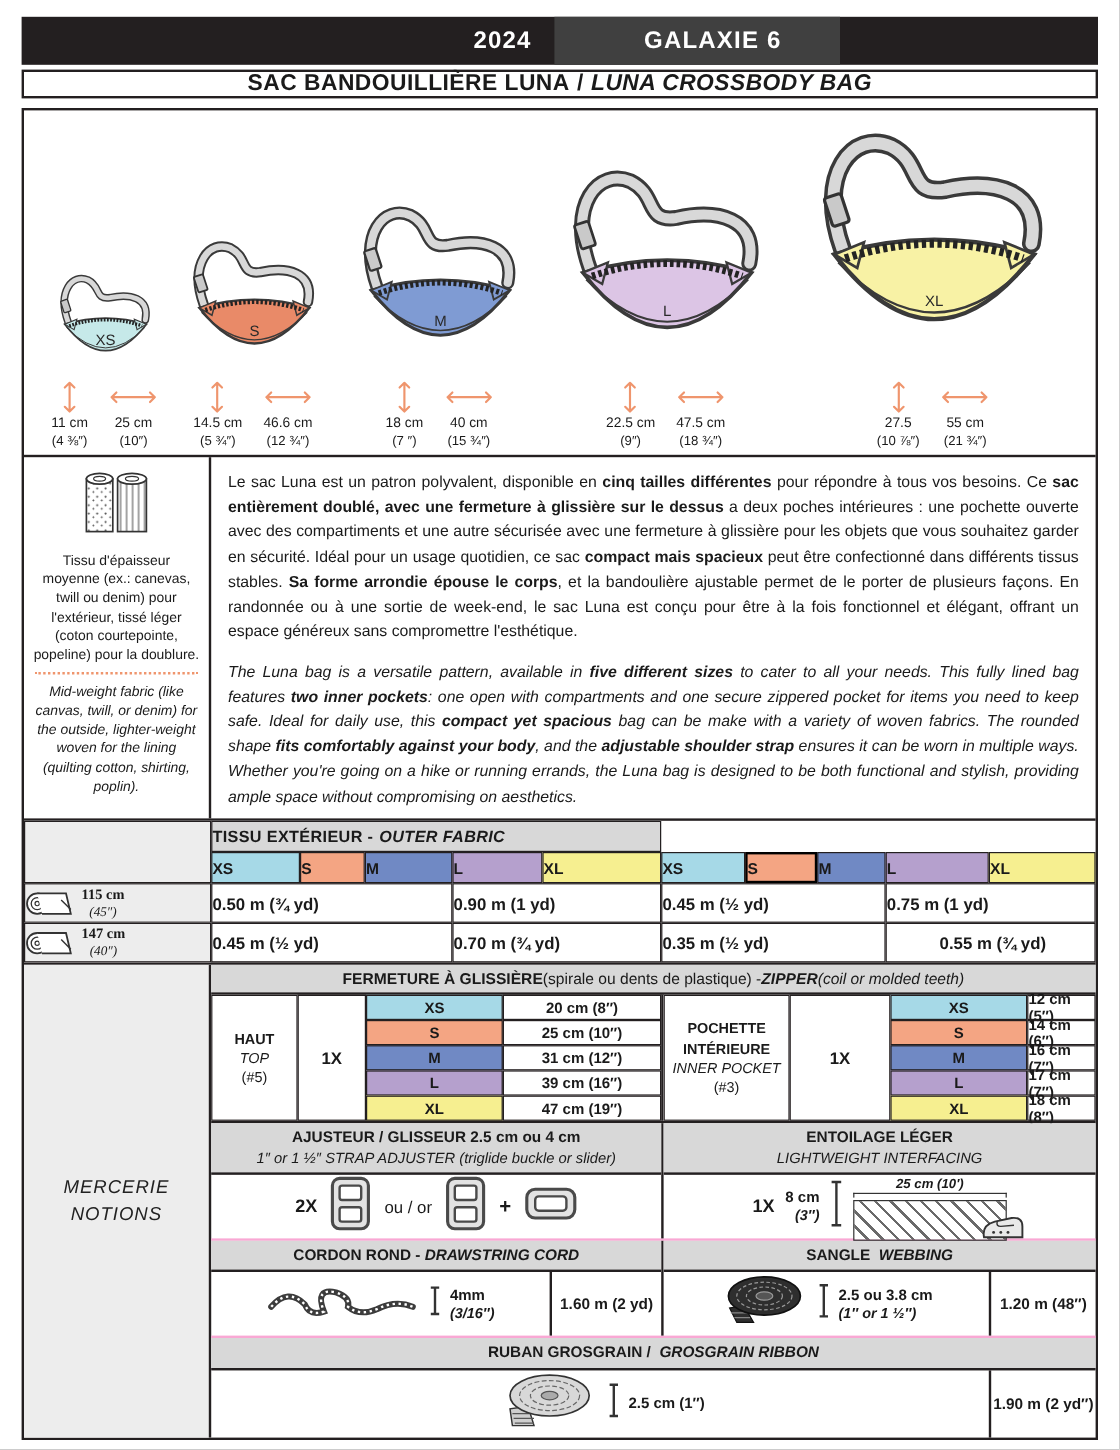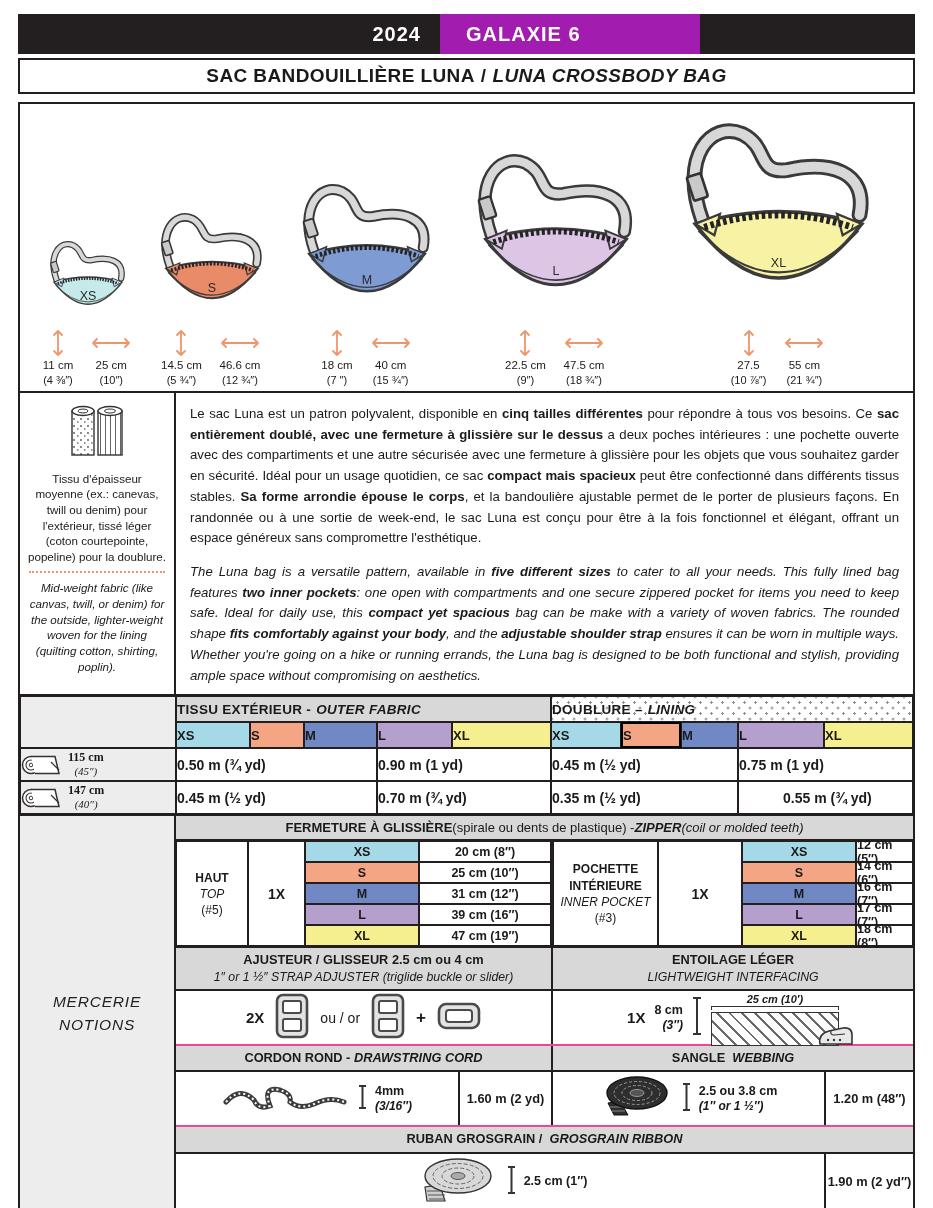--- a/index.html
+++ b/index.html
@@ -6,25 +6,25 @@
   body { background:#888; font-family:"Liberation Sans", sans-serif; color:#1a1a1a; }
   .page { width:933px; height:1208px; background:#fff; margin:0 auto; padding:14px 18px; overflow:hidden; }
   .b { font-weight:bold; }
   .i { font-style:italic; }
   .bi { font-weight:bold; font-style:italic; }
 
   
   .topbar { height:40px; background:#231f20; display:flex; align-items:center; color:#fff; font-size:20px; font-weight:bold; }
   .topbar .spacer { flex:1; }
   .topbar .year { letter-spacing:1px; }
-  .topbar .collection { width:260px; margin-left:19px; background:#a21caf; height:40px; line-height:40px; padding-left:26px; letter-spacing:1px; }
+  .topbar .collection { width:238px; margin-left:19px; background:#404040; height:40px; line-height:40px; padding-left:26px; letter-spacing:1px;text-align:center; }
   .topbar .rspace { width:215px; }
 
   
-  .titlebar { margin-top:4px; border:2px solid #231f20; height:36px; display:flex; align-items:center; justify-content:center; font-size:19px; font-weight:bold; letter-spacing:.4px; gap:6px; }
+  .titlebar { margin-top:4px; border:2px solid #231f20; height:24px; display:flex; align-items:center; justify-content:center; font-size:19px; font-weight:bold; letter-spacing:.4px; gap:6px; }
 
   .main-box { margin-top:8px; border:2px solid #231f20; }
 
   
   .bags-section { display:flex; justify-content:space-between; align-items:flex-end; padding:10px 22px 4px 22px; height:287px; }
   .size-fig { display:flex; flex-direction:column; align-items:center; }
   .dims { display:flex; gap:16px; margin-top:5px; }
   .dim { display:flex; flex-direction:column; align-items:center; font-size:11.5px; line-height:1.3; }
   .dim .din { font-size:11px; }
 
@@ -72,21 +72,21 @@
 
   .two-col { display:flex; }
   .half-l { width:377px; border-right:2px solid #231f20; }
   .half-r { flex:1; }
   .sub-head { background:#d8d8d8; border-bottom:2px solid #231f20; text-align:center; padding:3px 0 4px; font-size:12.8px; line-height:1.35; }
   .sub-head .l2 { font-style:italic; font-size:12.3px; }
   .row-body { display:flex; align-items:center; justify-content:center; gap:11px; height:53px; }
   .qty { font-weight:bold; font-size:15px; }
   .plus { font-size:17px; font-weight:bold; }
   .oror { font-size:14px; }
-  .adj-cord-row, .gros-row { border-bottom:2px solid #ec4899; }
+  .adj-cord-row, .gros-row { border-bottom:2px solid #f9a8d4; }
   .gros-row:last-child, .no-bb { border-bottom:none; }
   .cord-grid { display:grid; grid-template-columns:1fr 93px; height:53px; }
   .cord-grid > .cval { border-left:2px solid #231f20; display:flex; align-items:center; justify-content:center; font-weight:bold; font-size:12.8px; }
   .cord-grid > .cmain { display:flex; align-items:center; justify-content:center; gap:8px; }
   .mlabel { line-height:1.2; font-size:12.5px; font-weight:bold; }
   .mlabel .min { font-style:italic; font-weight:bold; font-size:12px; }
   .intf { display:flex; align-items:center; justify-content:center; gap:9px; height:53px; }
   .intf-main { position:relative; margin-top:3px; }
   .top-measure { font-size:11px; font-weight:bold; text-align:center; line-height:1.1; }
   .top-measure .tline { border-top:1.5px solid #333; border-left:1.5px solid #333; border-right:1.5px solid #333; height:4px; margin-top:1px; }
@@ -292,24 +292,20 @@
         <p class="p-en" id="desc-en"><span>The Luna bag is a versatile pattern, available in </span><span class="b">five different sizes</span><span> to cater to all your needs. This fully lined bag features </span><span class="b">two inner pockets</span><span>: one open with compartments and one secure zippered pocket for items you need to keep safe. Ideal for daily use, this </span><span class="b">compact yet spacious</span><span> bag can be make with a variety of woven fabrics. The rounded shape </span><span class="b">fits comfortably against your body</span><span>, and the </span><span class="b">adjustable shoulder strap</span><span> ensures it can be worn in multiple ways. Whether you're going on a hike or running errands, the Luna bag is designed to be both functional and stylish, providing ample space without compromising on aesthetics.</span></p>
       </div>
     </div>
 
     <div class="fabric-table" id="fabric-table">
       <div class="ft-corner"></div>
       <div class="ft-head outer">
         <span class="b">TISSU EXTÉRIEUR -</span>
         <span class="bi">OUTER FABRIC</span>
       </div>
-      <div class="ft-head lining">
-        <span class="b">DOUBLURE –</span>
-        <span class="bi">LINING</span>
-      </div>
     <div class="size-cell" style="grid-area: 2 / 2 / 3 / 3; background: rgb(166, 217, 231);">XS</div>
         <div class="size-cell" style="grid-area: 2 / 3 / 3 / 4; background: rgb(244, 165, 131);">S</div>
         <div class="size-cell" style="grid-area: 2 / 4 / 3 / 5; background: rgb(112, 137, 196);">M</div>
         <div class="size-cell" style="grid-area: 2 / 5 / 3 / 6; background: rgb(181, 160, 205);">L</div>
         <div class="size-cell" style="grid-area: 2 / 6 / 3 / 7; background: rgb(246, 239, 144);">XL</div>
         <div class="size-cell" style="grid-area: 2 / 7 / 3 / 8; background: rgb(166, 217, 231);">XS</div>
         <div class="size-cell thickS" style="grid-area: 2 / 8 / 3 / 9; background: rgb(244, 165, 131);">S</div>
         <div class="size-cell" style="grid-area: 2 / 9 / 3 / 10; background: rgb(112, 137, 196);">M</div>
         <div class="size-cell" style="grid-area: 2 / 10 / 3 / 11; background: rgb(181, 160, 205);">L</div>
         <div class="size-cell" style="grid-area: 2 / 11 / 3 / 12; background: rgb(246, 239, 144);">XL</div>

